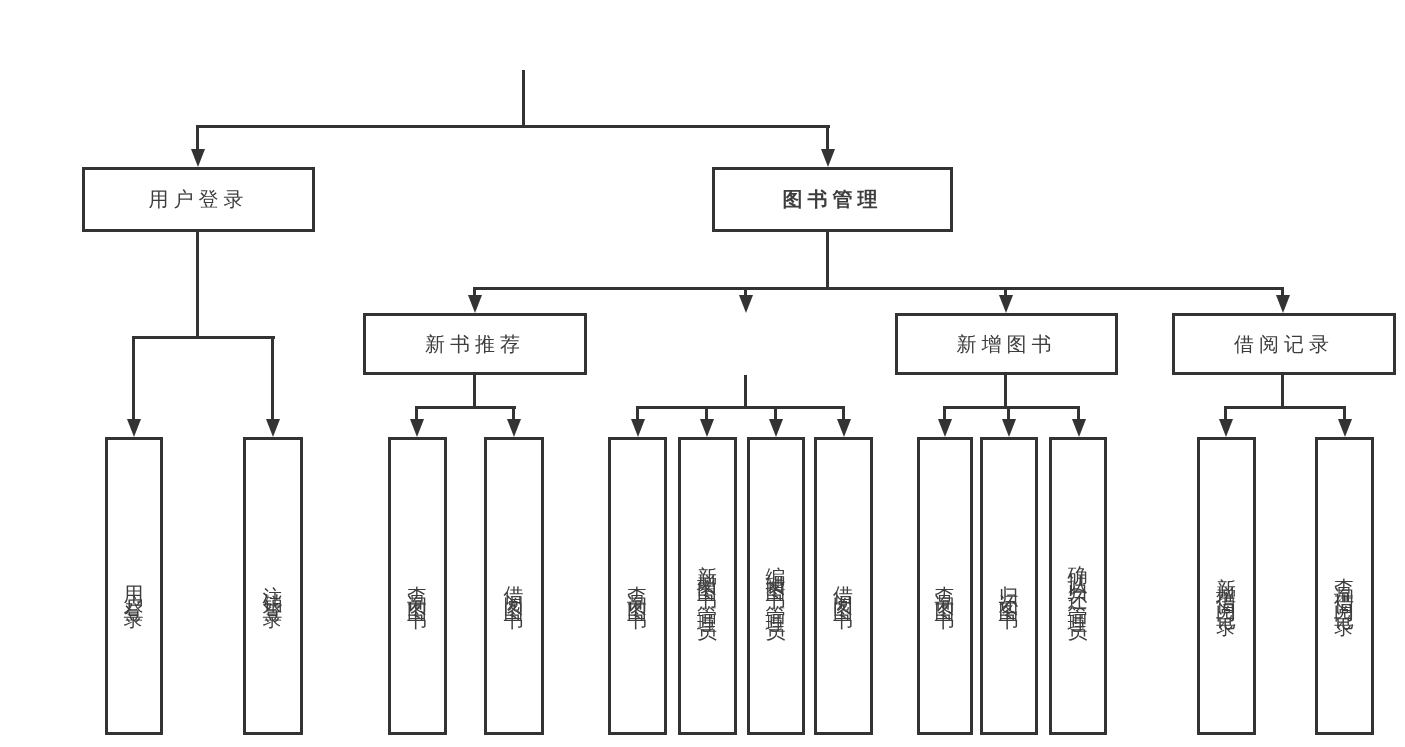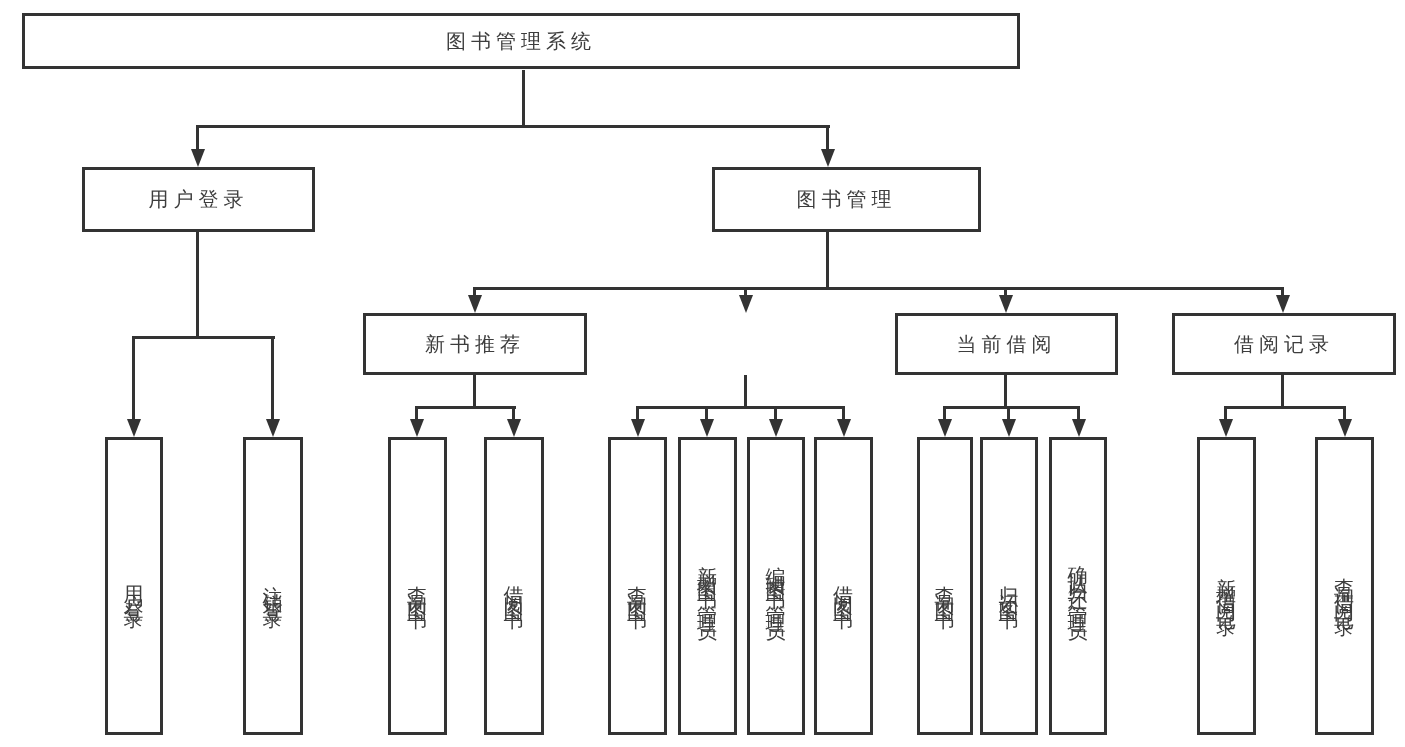--- a/index.html
+++ b/index.html
@@ -51,36 +51,33 @@
     text-shadow:0 0 2px #ffffff;
     z-index:10;
     white-space:nowrap;
   }
 </style>
 </head>
 <body>
 
 <div id="canvas">
 
-  <div class="box" style="left:22px;top:13px;width:998px;height:56px;">
-    <span class="hlabel">图书管理系统</span>
-  </div>
 
   <div class="box" style="left:82px;top:167px;width:233px;height:65px;">
     <span class="hlabel">用户登录</span>
   </div>
-  <div class="box" style="left:712px;top:167px;width:269px;height:65px;">
+  <div class="box" style="left:712px;top:167px;width:241px;height:65px;font-weight:bold;">
     <span class="hlabel">图书管理</span>
   </div>
 
   <div class="box" style="left:363px;top:313px;width:224px;height:62px;">
     <span class="hlabel">新书推荐</span>
   </div>
   <div class="box" style="left:895px;top:313px;width:223px;height:62px;">
-    <span class="hlabel">当前借阅</span>
+    <span class="hlabel">新增图书</span>
   </div>
   <div class="box" style="left:1172px;top:313px;width:224px;height:62px;">
     <span class="hlabel">借阅记录</span>
   </div>
 
   <div class="box leaf" style="left:105px;top:437px;width:58px;height:298px;">
     <span class="vlabel">用户登录</span>
   </div>
   <div class="box leaf" style="left:243px;top:437px;width:60px;height:298px;">
     <span class="vlabel">注销登录</span>

